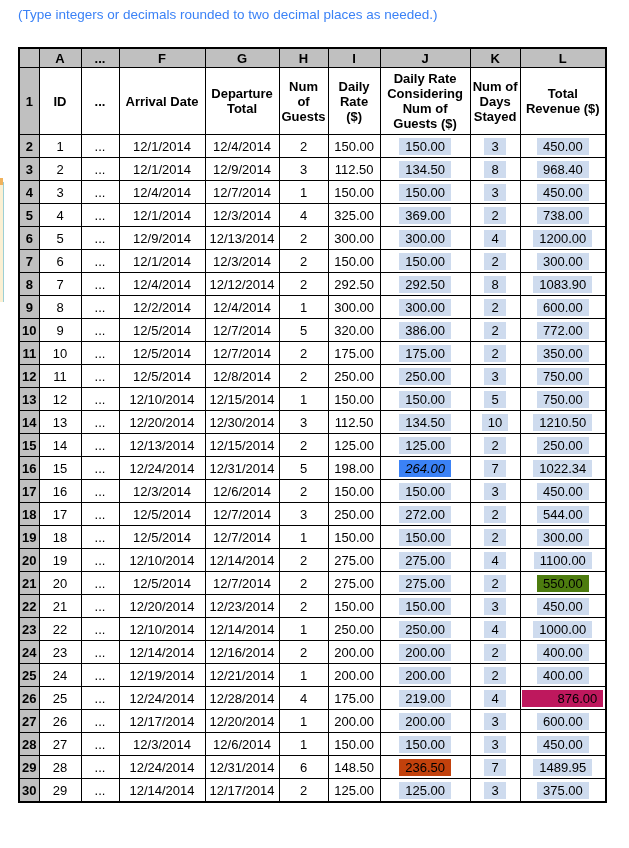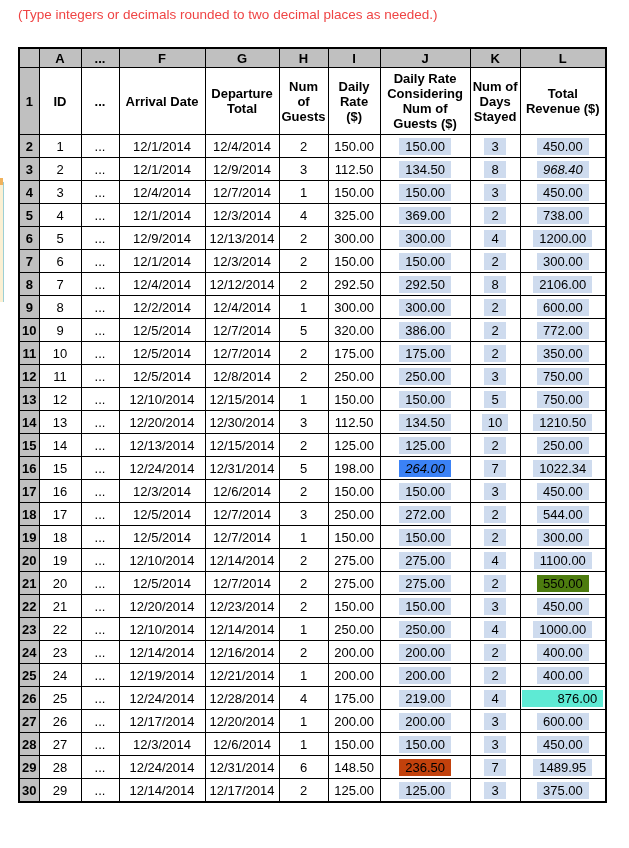--- a/index.html
+++ b/index.html
@@ -42,21 +42,21 @@
   tbody.data td { height:22px; font-size:13px; }
   .answer {
     display:inline-block; padding:1px 6px; min-width:10px;
     line-height:15px;
   }
 </style>
 </head>
 <body>
 
 <div class="instructions">
-  <div class="instr-blue" id="instr2" style="color: #ef4444;">(Type integers or decimals rounded to two decimal places as needed.)</div>
+  <div class="instr-blue" id="instr2" style="color: #3b82f6;">(Type integers or decimals rounded to two decimal places as needed.)</div>
 </div>
 
 <div class="edge-cream" id="edgeCream" style="background: rgb(251, 240, 211);"></div>
 <div class="edge-teal" id="edgeTeal" style="background: rgb(156, 207, 212);"></div>
 <div class="edge-orange" id="edgeOrange" style="background: rgb(240, 178, 92);"></div>
 
 <table class="sheet">
   <colgroup>
     <col class="w-rn">
       <col class="w-a">
@@ -113,21 +113,21 @@
       <tr>
         <td class="rownum" style="background: rgb(192, 192, 192);">3</td>
         <td>2</td>
         <td>...</td>
         <td>12/1/2014</td>
         <td>12/9/2014</td>
         <td>3</td>
         <td>112.50</td>
         <td><span class="answer" style="background: rgb(206, 219, 238);">134.50</span></td>
         <td><span class="answer" style="background: rgb(206, 219, 238);">8</span></td>
-        <td><span class="answer" style="background: rgb(206, 219, 238); font-style: italic;">968.40</span></td>
+        <td><span class="answer" style="background: rgb(206, 219, 238);">968.40</span></td>
       </tr>
       <tr>
         <td class="rownum" style="background: rgb(192, 192, 192);">4</td>
         <td>3</td>
         <td>...</td>
         <td>12/4/2014</td>
         <td>12/7/2014</td>
         <td>1</td>
         <td>150.00</td>
         <td><span class="answer" style="background: rgb(206, 219, 238);">150.00</span></td>
@@ -173,21 +173,21 @@
       <tr>
         <td class="rownum" style="background: rgb(192, 192, 192);">8</td>
         <td>7</td>
         <td>...</td>
         <td>12/4/2014</td>
         <td>12/12/2014</td>
         <td>2</td>
         <td>292.50</td>
         <td><span class="answer" style="background: rgb(206, 219, 238);">292.50</span></td>
         <td><span class="answer" style="background: rgb(206, 219, 238);">8</span></td>
-        <td><span class="answer" style="background: rgb(206, 219, 238);">2106.00</span></td>
+        <td><span class="answer" style="background: rgb(206, 219, 238);">1083.90</span></td>
       </tr>
       <tr>
         <td class="rownum" style="background: rgb(192, 192, 192);">9</td>
         <td>8</td>
         <td>...</td>
         <td>12/2/2014</td>
         <td>12/4/2014</td>
         <td>1</td>
         <td>300.00</td>
         <td><span class="answer" style="background: rgb(206, 219, 238);">300.00</span></td>
@@ -389,21 +389,21 @@
       <tr>
         <td class="rownum" style="background: rgb(192, 192, 192);">26</td>
         <td>25</td>
         <td>...</td>
         <td>12/24/2014</td>
         <td>12/28/2014</td>
         <td>4</td>
         <td>175.00</td>
         <td><span class="answer" style="background: rgb(206, 219, 238);">219.00</span></td>
         <td><span class="answer" style="background: rgb(206, 219, 238);">4</span></td>
-        <td><span class="answer" style="background: #5eead4; padding-left: 35px;">876.00</span></td>
+        <td><span class="answer" style="background: #be185d; padding-left: 35px;">876.00</span></td>
       </tr>
       <tr>
         <td class="rownum" style="background: rgb(192, 192, 192);">27</td>
         <td>26</td>
         <td>...</td>
         <td>12/17/2014</td>
         <td>12/20/2014</td>
         <td>1</td>
         <td>200.00</td>
         <td><span class="answer" style="background: rgb(206, 219, 238);">200.00</span></td>

